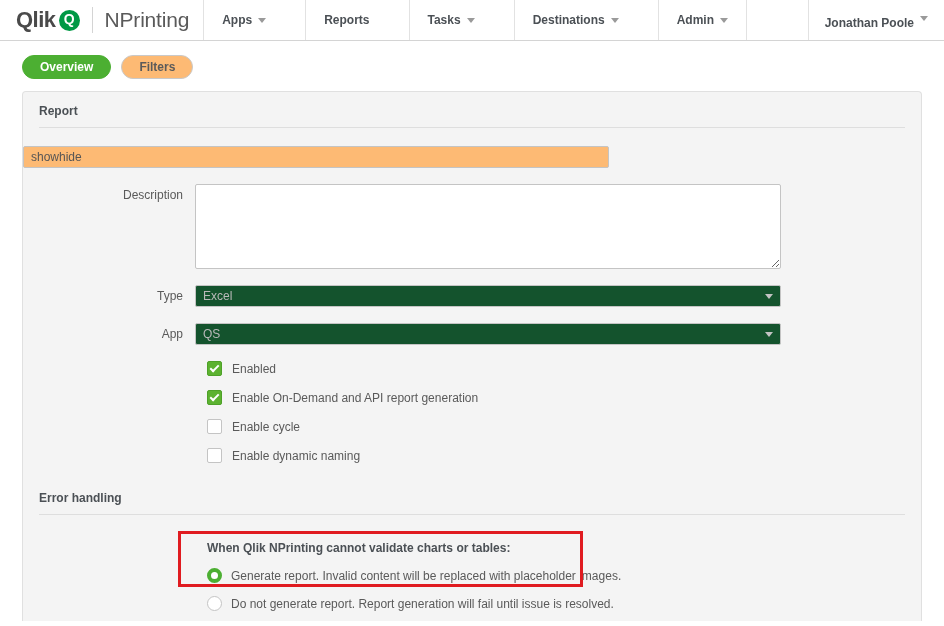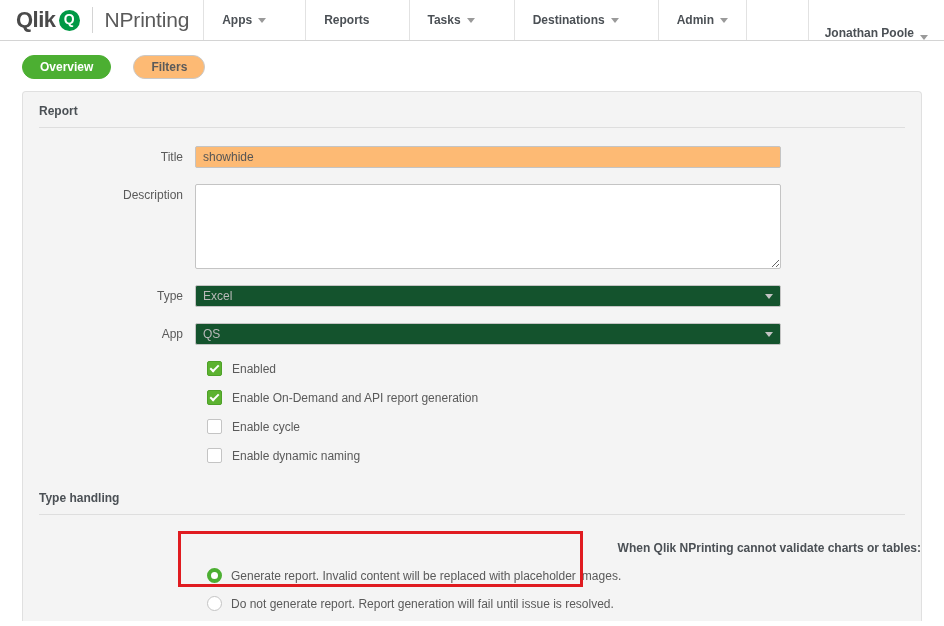--- a/index.html
+++ b/index.html
@@ -90,35 +90,35 @@
     display: inline-block;
     margin-left: 6px;
     width: 0; height: 0;
     border-left: 4px solid transparent;
     border-right: 4px solid transparent;
     border-top: 5px solid #9a9a9a;
   }
   .nav-spacer { flex: 1; }
   .user-menu {
     display: flex;
-    align-items: flex-end;
-    padding: 0 16px;
+    align-items: flex-start;
+    padding: 16px 16px;
     border-left: 1px solid #e2e2e2;
     font-size: 12px;
     font-weight: bold;
     color: #4b5055;
     cursor: pointer;
     white-space: nowrap;
   }
 
   
   .tabrow {
     padding: 14px 0 0 22px;
     display: flex;
-    gap: 22px;
+    gap: 10px;
     align-items: flex-end;
   }
   .pill {
     height: 22px;
     line-height: 22px;
     padding: 0 17px;
     border-radius: 12px;
     font-size: 12px;
     font-weight: bold;
     cursor: pointer;
@@ -290,21 +290,20 @@
     border: 3px solid #e01b20;
     box-sizing: border-box;
     pointer-events: none;
   }
   .eh-head {
     padding-left: 184px;
     font-size: 12px;
     font-weight: bold;
     color: #4b5055;
     padding-top: 10px;
-    text-align: right;
   }
   .radio-row {
     display: flex;
     align-items: center;
     padding-left: 184px;
     margin-top: 13px;
   }
   .radio {
     width: 15px;
     height: 15px;
@@ -377,21 +376,20 @@
 </div>
 
 <div class="panel">
 
   <div class="section-title">Report</div>
   <div class="rule"></div>
 
   <div class="form">
 
     <div class="row">
-      <div class="row-label">Title</div>
       <input class="field-input" type="text" value="showhide" style="">
     </div>
 
     <div class="row">
       <div class="row-label">Description</div>
       <textarea class="field-textarea" style=""></textarea>
     </div>
 
     <div class="row">
       <div class="row-label">Type</div>
@@ -424,21 +422,21 @@
       <span class="check-label">Enable cycle</span>
     </div>
 
     <div class="check-row">
       <span class="cbox cbox-off"></span>
       <span class="check-label">Enable dynamic naming</span>
     </div>
 
   </div>
 
-  <div class="eh-title">Type handling</div>
+  <div class="eh-title">Error handling</div>
   <div class="rule"></div>
 
   <div class="eh-body">
     <div class="highlight-box"></div>
 
     <div class="eh-head">When Qlik NPrinting cannot validate charts or tables:</div>
 
     <div class="radio-row">
       <span class="radio radio-on"></span>
       <span class="radio-label">Generate report. Invalid content will be replaced with placeholder images.</span>

